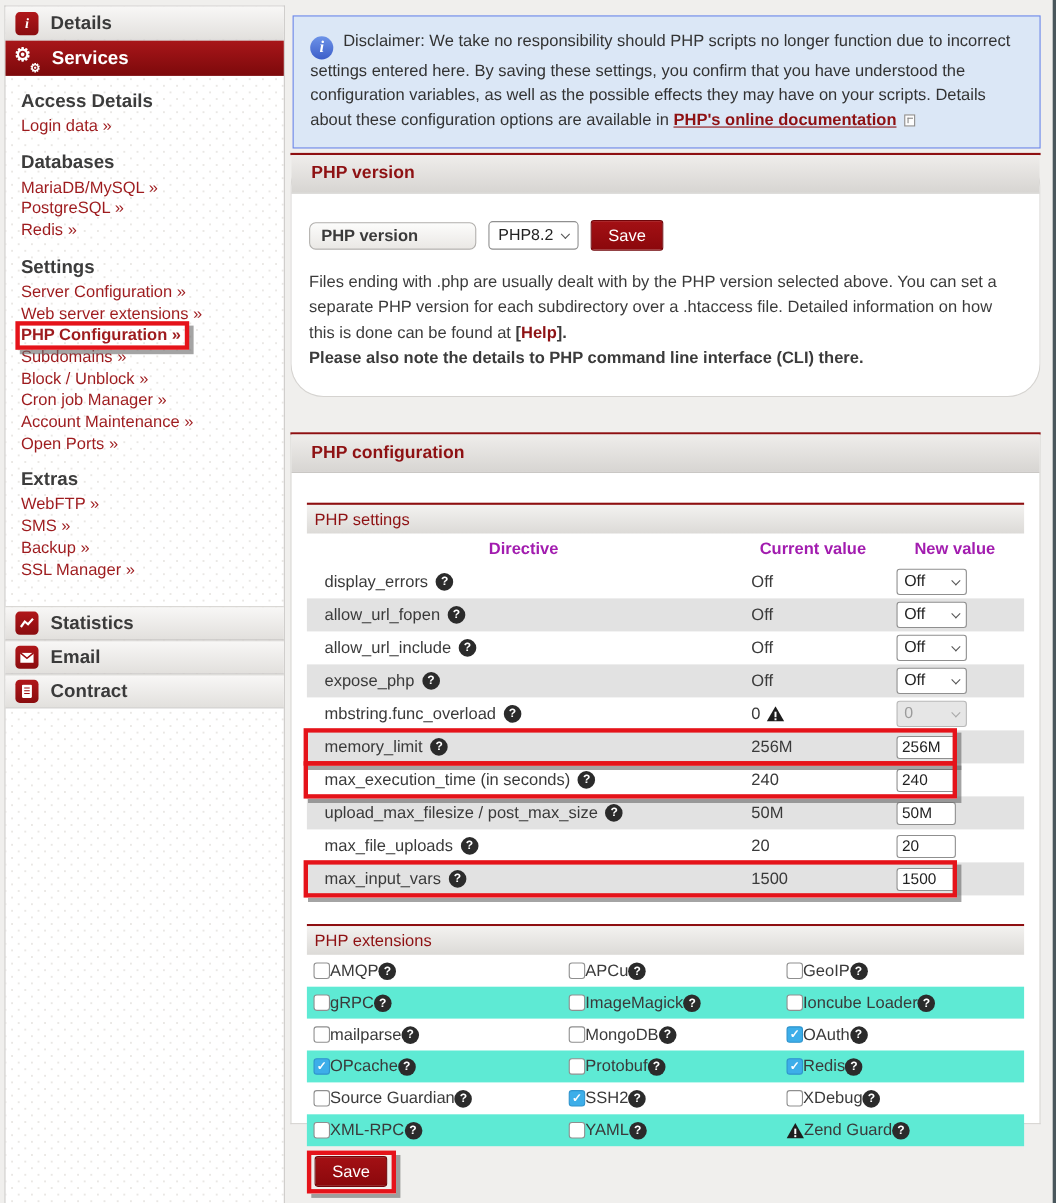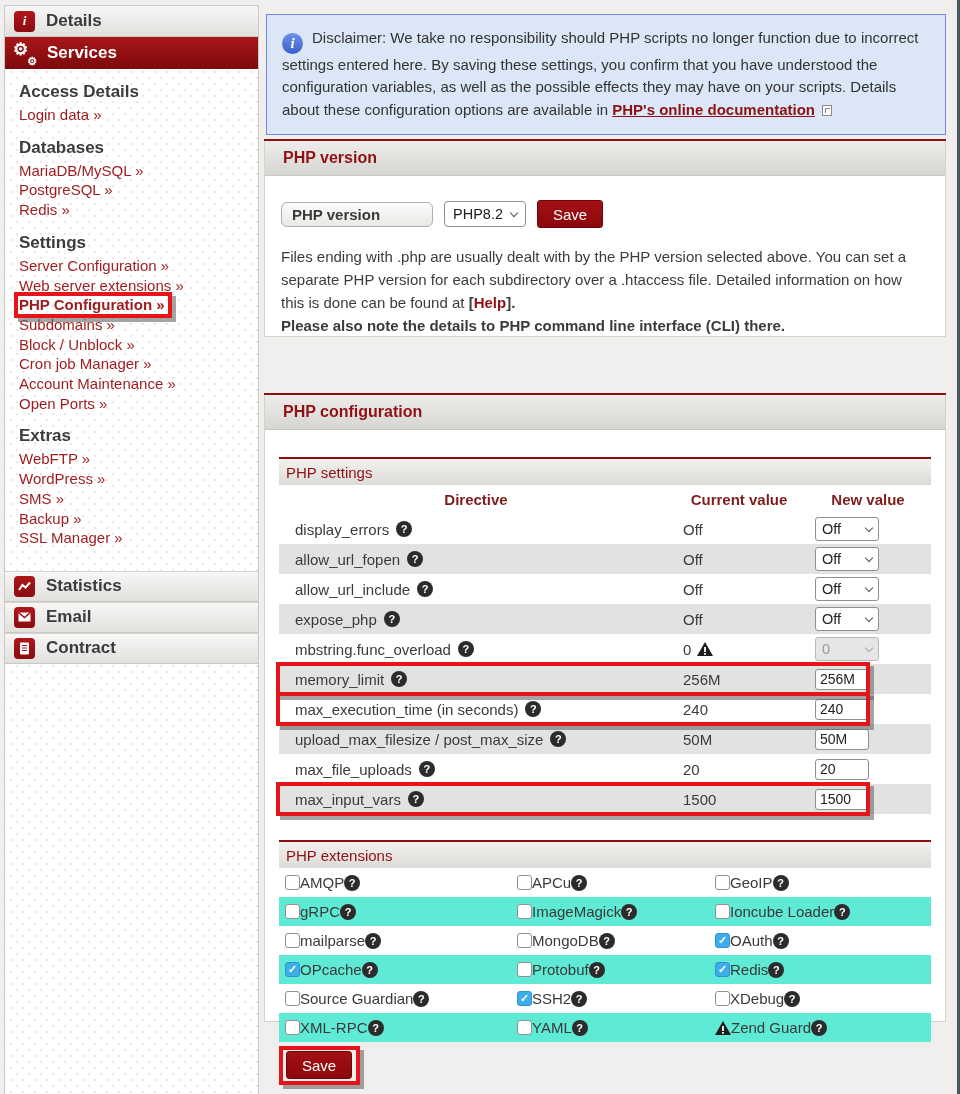--- a/index.html
+++ b/index.html
@@ -59,21 +59,21 @@
               background:#fdfdfd; margin-left:7px; position:relative; vertical-align:-1px; }
   .ext-icon::after { content:""; position:absolute; left:2px; top:2px; width:4px; height:4px;
                      border-top:1px solid #8a8a8a; border-left:1px solid #8a8a8a; }
 
   .panel { position:absolute; left:264px; width:682px; background:#fff;
            border:1px solid #d5d3d0; border-top:none; }
   .red-top { height:2px; background:#8e0f11; margin:-1px -1px 0; }
   .panel-header { height:35px; background:linear-gradient(#efedeb,#d7d5d2);
                   border-bottom:1px solid #c9c7c4; display:flex; align-items:center;
                   padding:0 18px; color:#8e1113; font-size:16px; font-weight:bold; }
-  #panel-version { top:140px; height:197px; }
+  #panel-version { top:140px; height:221px;border-radius:30px; }
   #panel-config  { top:394px; height:628px; }
 
   .v-body { padding:8px 16px 0; }
   .form-row { display:flex; align-items:center; gap:11px; margin:16px 0 17px; }
   .fake-field { width:152px; height:25px; border:1px solid #b1afac; border-radius:6px;
                 background:linear-gradient(#fcfcfb,#eae8e5); display:flex; align-items:center;
                 padding:0 10px; font-weight:bold; font-size:15px; color:#3a3a3a; }
   .mini-select { display:inline-flex; align-items:center; gap:8px; height:26px; padding:0 8px;
                  background:#fff; border:1px solid #8f8f8f; border-radius:4px;
                  font-size:14.5px; color:#222; cursor:default; }
@@ -86,21 +86,21 @@
   .desc { font-size:15px; line-height:23px; color:#3b3b3b; }
   .help-link { color:#8e1113; font-weight:bold; text-decoration:none; }
   .bracket { font-weight:bold; }
   .cli { font-weight:bold; }
 
   .c-body { padding:0 14px; }
   .spacer { height:27px; }
   .sub-red { height:2px; background:#8e0f11; }
   .sub-bar { height:26px; background:linear-gradient(#f3f2f0,#dcdad7); display:flex;
              align-items:center; padding:0 7px; color:#8e1113; font-size:15px; }
-  .t-head { display:flex; height:29px; align-items:center; font-weight:bold; color:#7f1d1d;
+  .t-head { display:flex; height:29px; align-items:center; font-weight:bold; color:#a21caf;
             font-size:15px; }
   .h-dir { flex:0 0 394px; text-align:center; }
   .h-cur { flex:0 0 132px; text-align:center; }
   .h-new { flex:1; text-align:center; }
   .t-row { display:flex; align-items:center; height:30px; font-size:15px; color:#3a3a3a;
            position:relative; }
   .t-row.even { background:#e2e2e2; }
   .r-dir { flex:0 0 394px; padding-left:6px; display:flex; align-items:center; gap:7px;margin-left:10px; }
   .r-cur { flex:0 0 132px; display:flex; align-items:center; gap:6px; }
   .r-new { flex:1; display:flex; align-items:center; }
@@ -171,21 +171,20 @@
       <a class="side-link" href="#">Subdomains »</a>
       <a class="side-link" href="#">Block / Unblock »</a>
       <a class="side-link" href="#">Cron job Manager »</a>
       <a class="side-link" href="#">Account Maintenance »</a>
       <a class="side-link" href="#">Open Ports »</a>
     </div>
 
     <div class="side-section">
       <h3>Extras</h3>
       <a class="side-link" href="#">WebFTP »</a>
-      <a class="side-link" href="#">WordPress »</a>
       <a class="side-link" href="#">SMS »</a>
       <a class="side-link" href="#">Backup »</a>
       <a class="side-link" href="#">SSL Manager »</a>
     </div>
 
     <div class="acc-stack">
       <div class="acc light bottom">
         <span class="sq-icon">
           <svg width="13" height="11" viewBox="0 0 13 11">
               <polyline points="1,9 4.5,4 7.5,6.5 12,1.5" fill="none" stroke="#fff" stroke-width="2"></polyline>

